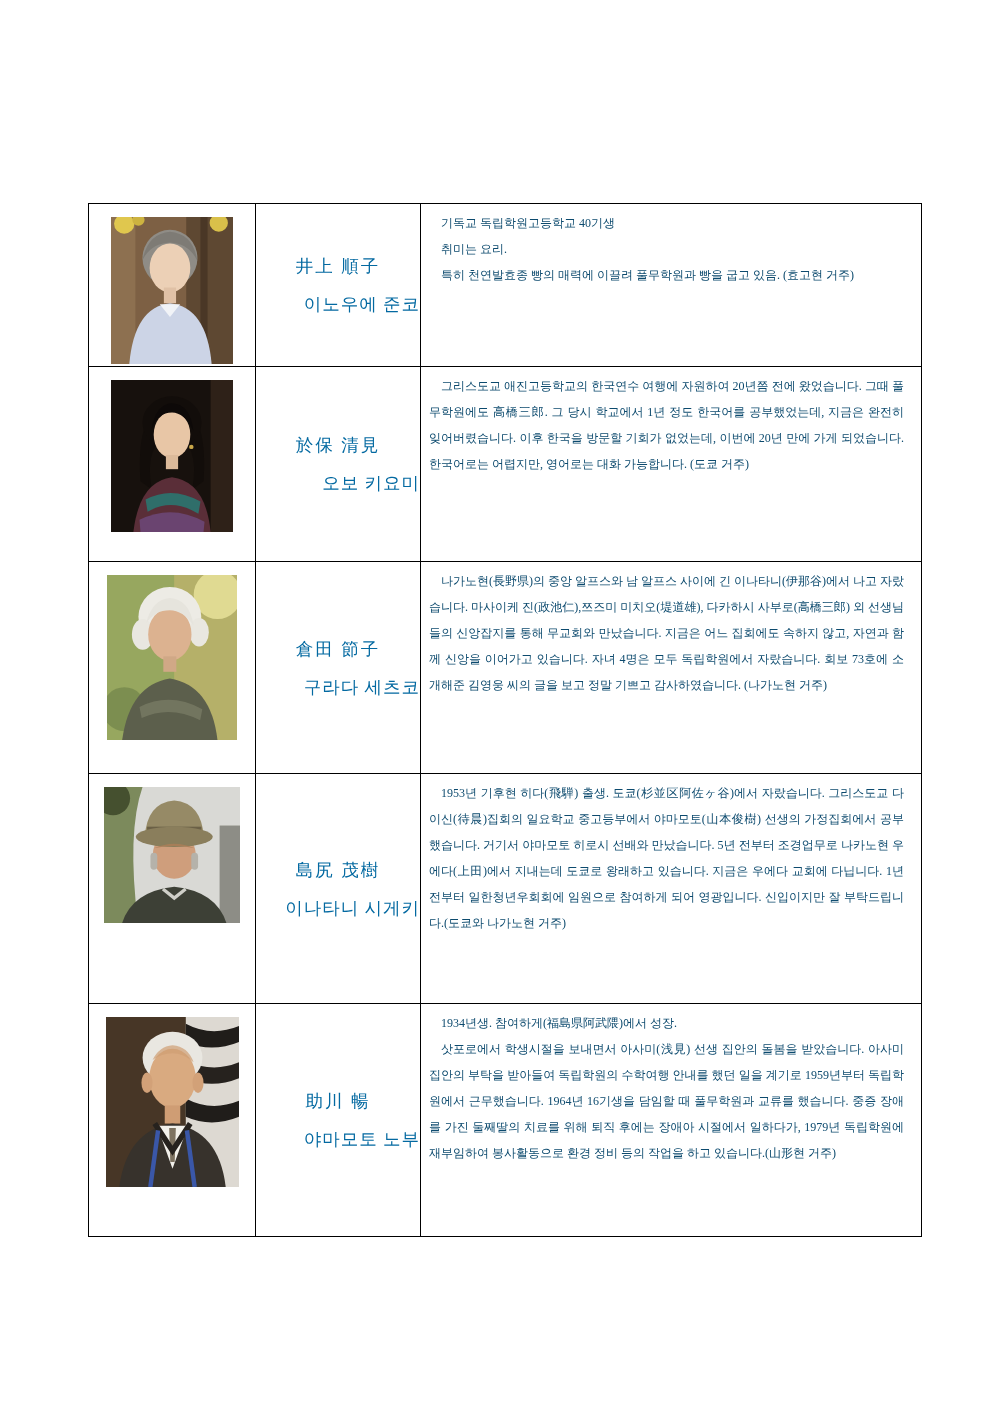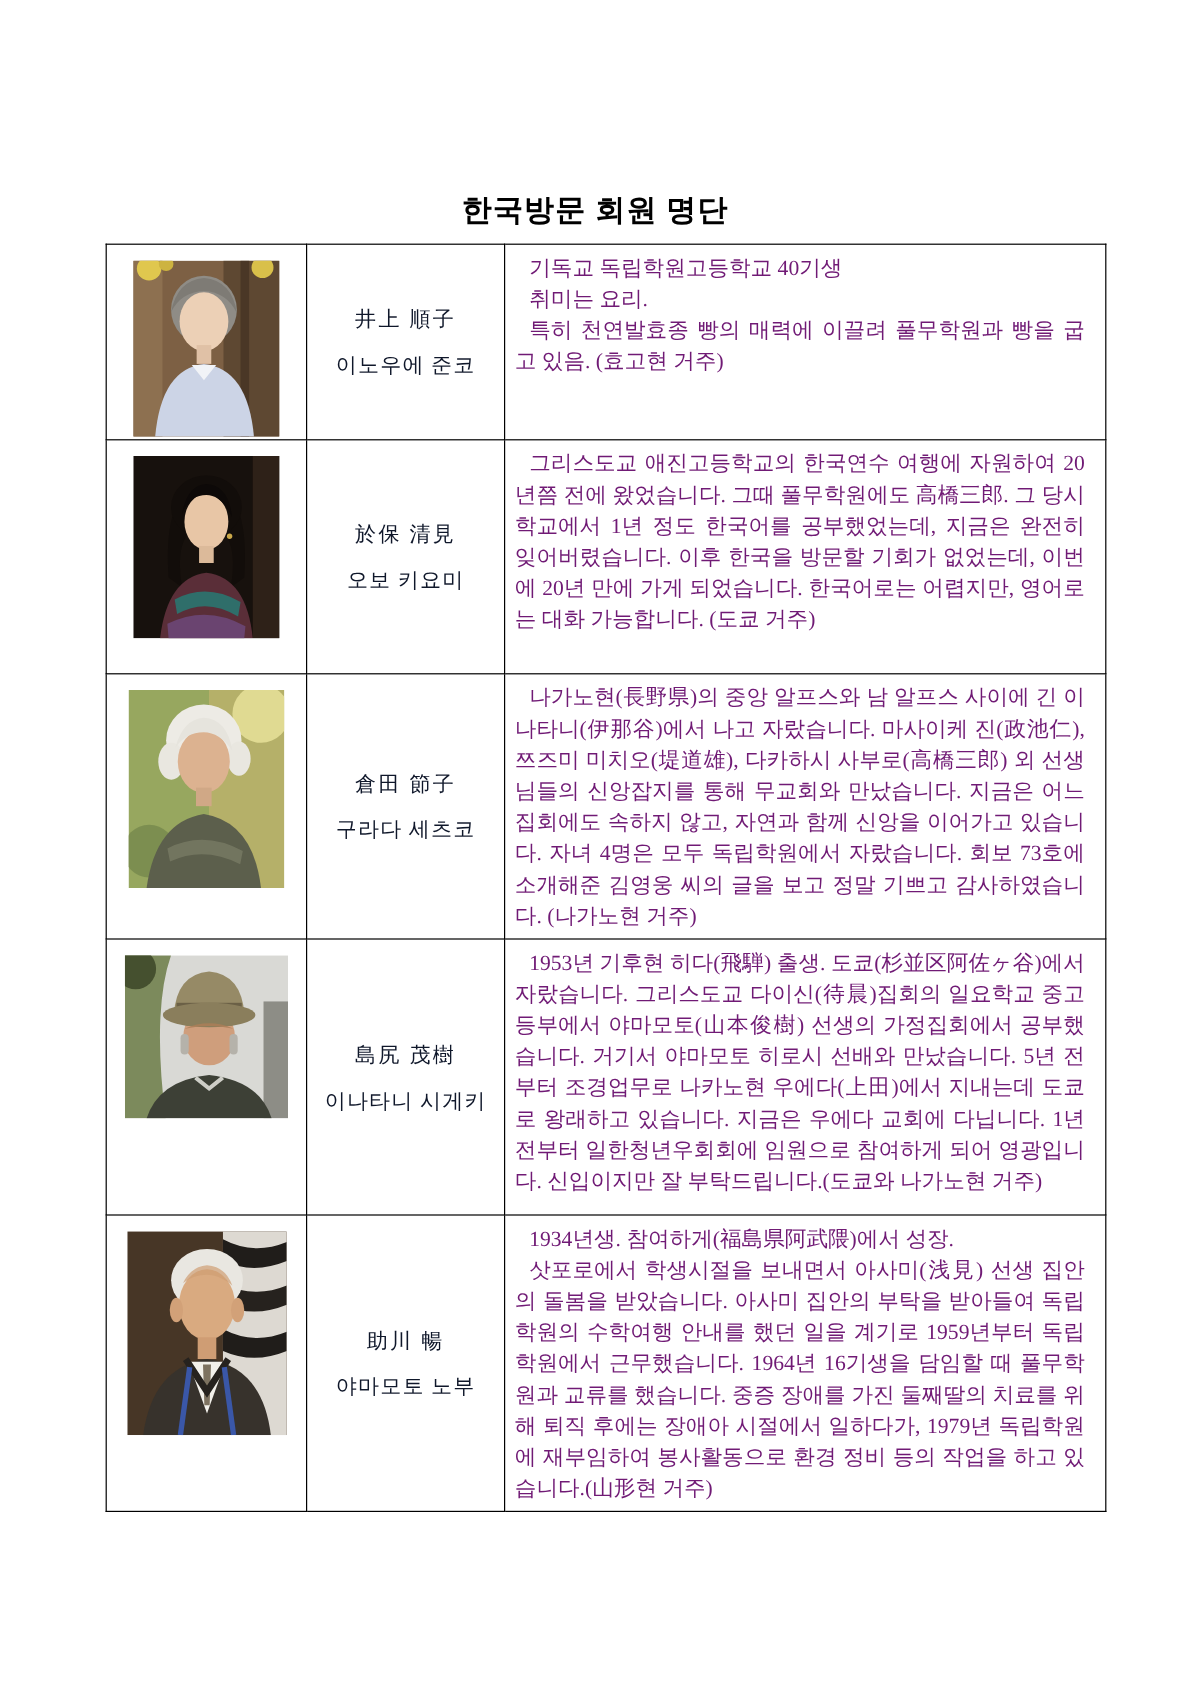--- a/index.html
+++ b/index.html
@@ -26,52 +26,51 @@
   }
   .member-table td {
     border: 1.5px solid #000;
     vertical-align: top;
   }
   .cell-photo { text-align: center; padding-top: 13px; }
   .cell-name {
     vertical-align: middle !important;
     text-align: center;
     font-size: 17.5px;
-    color: #0f172a;
+    color: #0369a1;
   }
   .name-ja { margin-bottom: 14px; letter-spacing: 2px; }
-  .name-ko { letter-spacing: 1px; }
+  .name-ko { letter-spacing: 1px; text-align: right; }
   .cell-desc {
     padding: 6px 17px 6px 8px;
-    font-size: 18px;
+    font-size: 12px;
     line-height: 26px;
     text-align: justify;
     word-break: break-all;
-    color: #701a75;
+    color: #0c4a6e;
   }
   .cell-desc p { text-indent: 12px; }
   .photo { margin: 0 auto; display: block; overflow: hidden; }
   .photo svg { width: 100%; height: 100%; display: block; }
   .p1 { width: 122px; height: 147px; }
   .p2 { width: 122px; height: 152px; }
   .p3 { width: 130px; height: 165px; }
   .p4 { width: 136px; height: 136px; }
   .p5 { width: 133px; height: 170px; }
   tr.r1 { height: 163px; }
   tr.r2 { height: 195px; }
   tr.r3 { height: 212px; }
   tr.r4 { height: 230px; }
   tr.r5 { height: 233px; }
 </style>
 </head>
 <body>
 
 <div class="page">
 
-  <div class="doc-title">한국방문 회원 명단</div>
 
   <table class="member-table">
     <colgroup>
       <col style="width:167px">
         <col style="width:165px">
         <col style="width:501px">
     </colgroup>
     <tbody>
 
       <tr class="r1">

